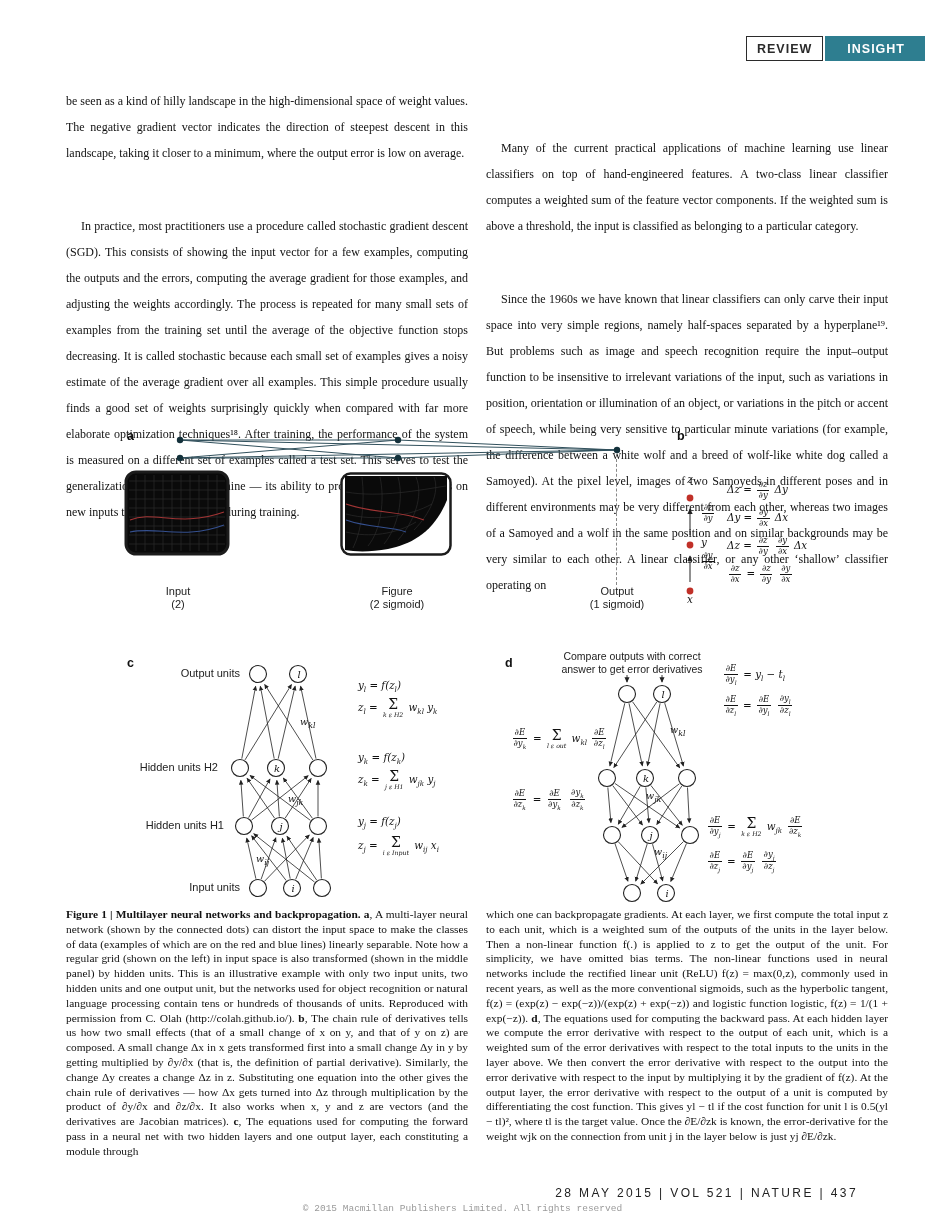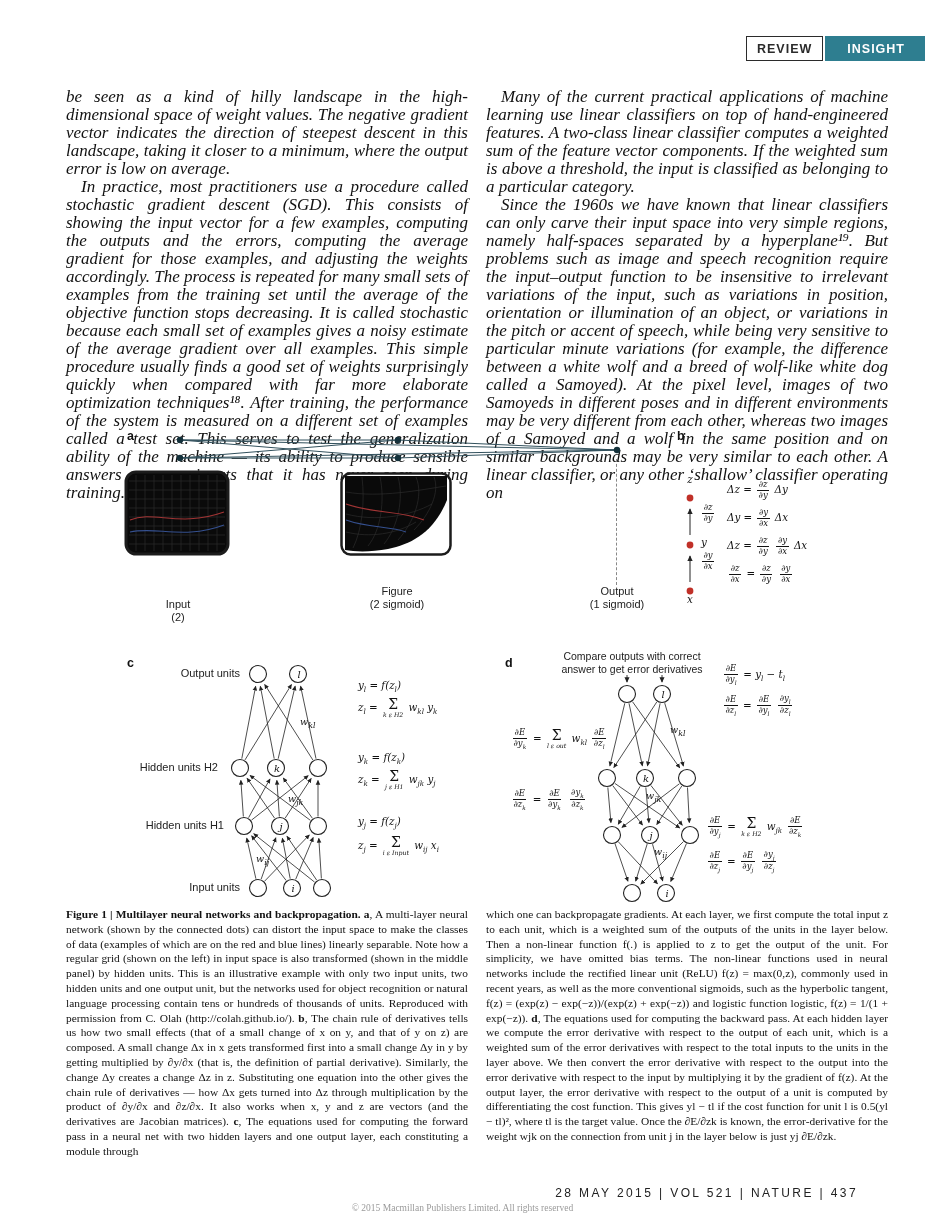--- a/index.html
+++ b/index.html
@@ -10,23 +10,23 @@
   
   .badges { position:absolute; top:36px; left:746px; display:flex; height:25px;
             font-family:"Liberation Sans", sans-serif; font-weight:bold;
             font-size:12.5px; letter-spacing:1px; }
   .badge-review { border:1.5px solid #2b2b2b; color:#2b2b2b; background:#fff;
                   display:flex; align-items:center; padding:0 10px; }
   .badge-insight { background:#2e7e90; color:#fff; display:flex; align-items:center;
                    padding:0 22px; margin-left:2px; }
 
   
-  .textcol { position:absolute; width:402px; font-size:17px; line-height:18px;
-             text-align:justify; hyphens:auto;font-style:italic; }
-  .textcol p.ind { text-indent:15px; }
+  .textcol { position:absolute; width:402px; font-size:12px; line-height:26px;
+             text-align:justify; hyphens:auto; }
+  .textcol p.ind { text-indent:15px;margin-top:47px; }
 
   
   .abs { position:absolute; }
   .fig-label { position:absolute; font-family:"Liberation Sans", sans-serif;
                font-weight:bold; font-size:12.5px; color:#111; }
   .fig-text { position:absolute; font-family:"Liberation Sans", sans-serif;
               font-size:11px; color:#222; line-height:12.5px; }
   .center { text-align:center; }
   .right { text-align:right; }
 
@@ -52,21 +52,21 @@
   
   .caption { position:absolute; width:402px; font-size:11.4px; line-height:14.8px;
              text-align:justify; color:#111;font-family:Liberation Serif, serif; }
   .caption .bold { font-weight:bold; }
 
   
   .footer-line { position:absolute; right:67px; top:1186px;
                  font-family:"Liberation Sans", sans-serif; font-size:12px;
                  letter-spacing:2.4px; color:#222; }
   .copyright { position:absolute; top:1203px; width:100%; text-align:center;
-               font-family:Liberation Serif, serif; font-size:9.5px; color:#9a9a9a; }
+               font-family:Liberation Mono, monospace; font-size:9.5px; color:#9a9a9a; }
 </style>
 </head>
 <body>
 
 <div class="page">
 
   <div class="badges">
     <div class="badge-review">REVIEW</div>
     <div class="badge-insight">INSIGHT</div>
   </div>
@@ -140,21 +140,21 @@
       <path d="M76,5 C84,24 74,50 58,68"></path>
       <path d="M94,5 C100,20 90,42 74,58"></path>
       <path d="M6,20 C40,26 80,18 106,14"></path>
       <path d="M6,42 C36,50 70,44 92,32"></path>
       <path d="M6,60 C30,66 56,62 76,50"></path>
     </g>
     <path d="M6,32 C34,42 60,38 84,48" stroke="#a23535" stroke-width="1.1" fill="none"></path>
     <path d="M6,48 C28,56 50,54 66,60" stroke="#35508f" stroke-width="1.1" fill="none"></path>
   </svg>
 
-  <div class="fig-text center" style="left:118px; top:598px; width:120px;">
+  <div class="fig-text center" style="left:118px; top:585px; width:120px;">
     <div>Input</div>
     <div>(2)</div>
   </div>
   <div class="fig-text center" style="left:337px; top:585px; width:120px;">
     <div>Figure</div>
     <div>(2 sigmoid)</div>
   </div>
   <div class="fig-text center" style="left:557px; top:585px; width:120px;">
     <div>Output</div>
     <div>(1 sigmoid)</div>

